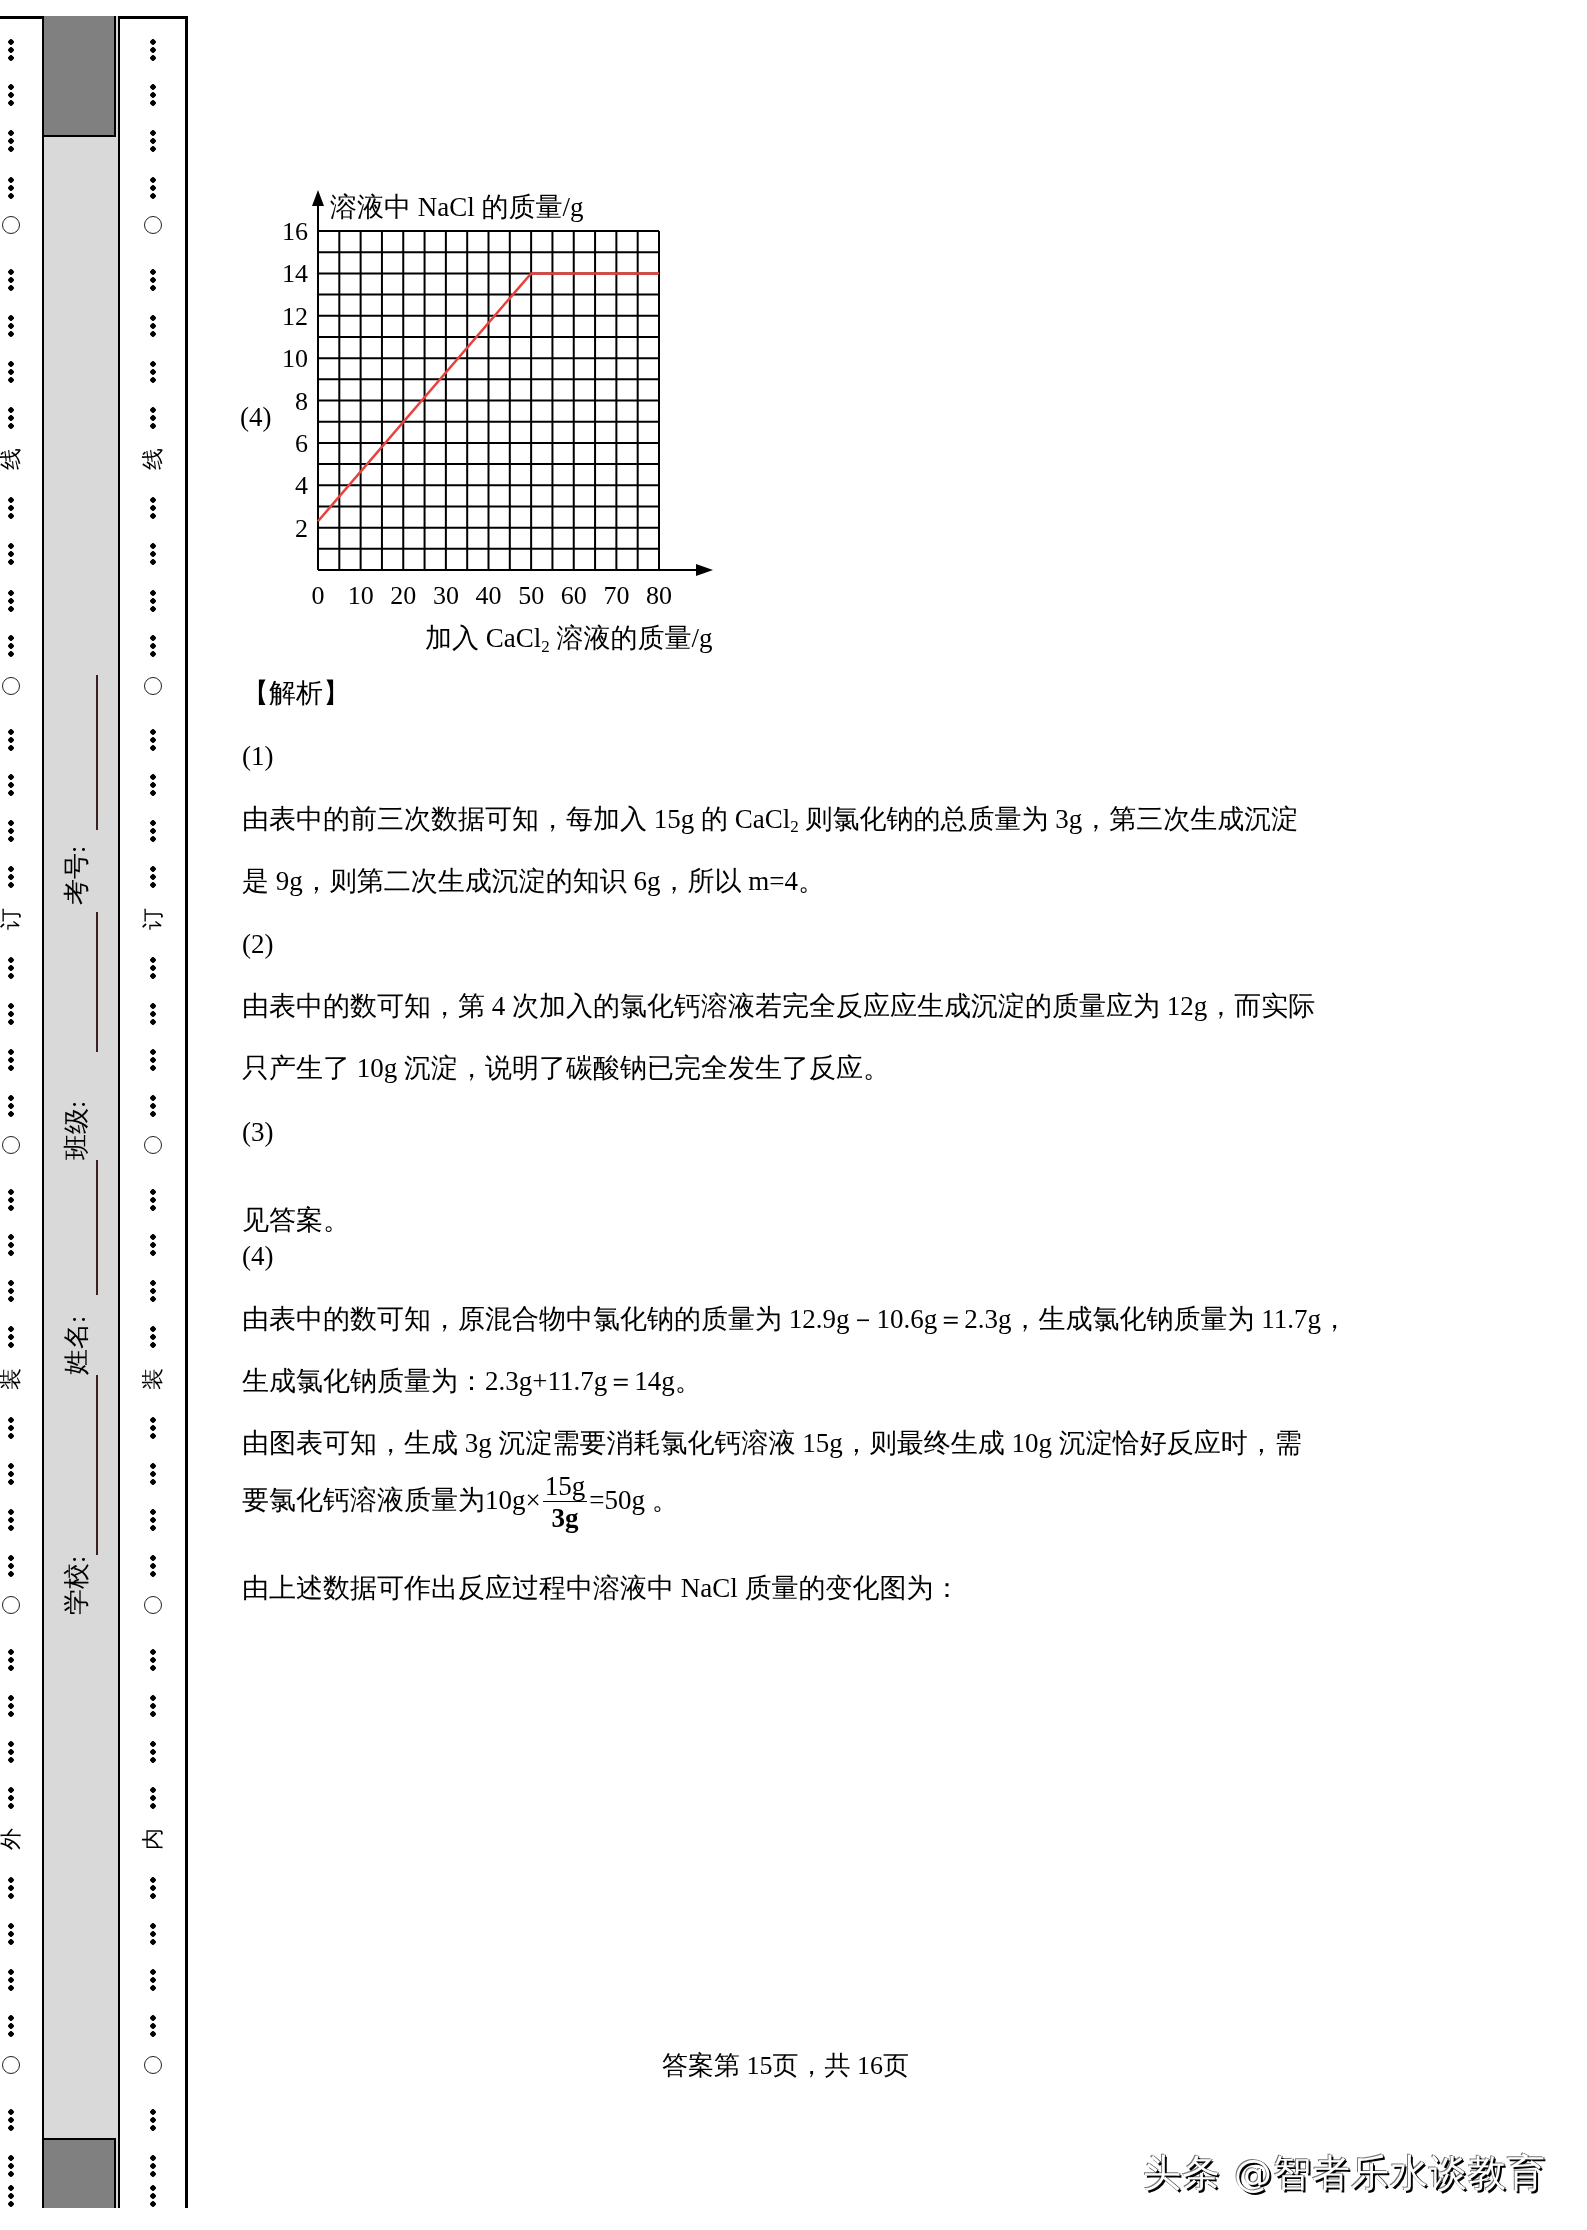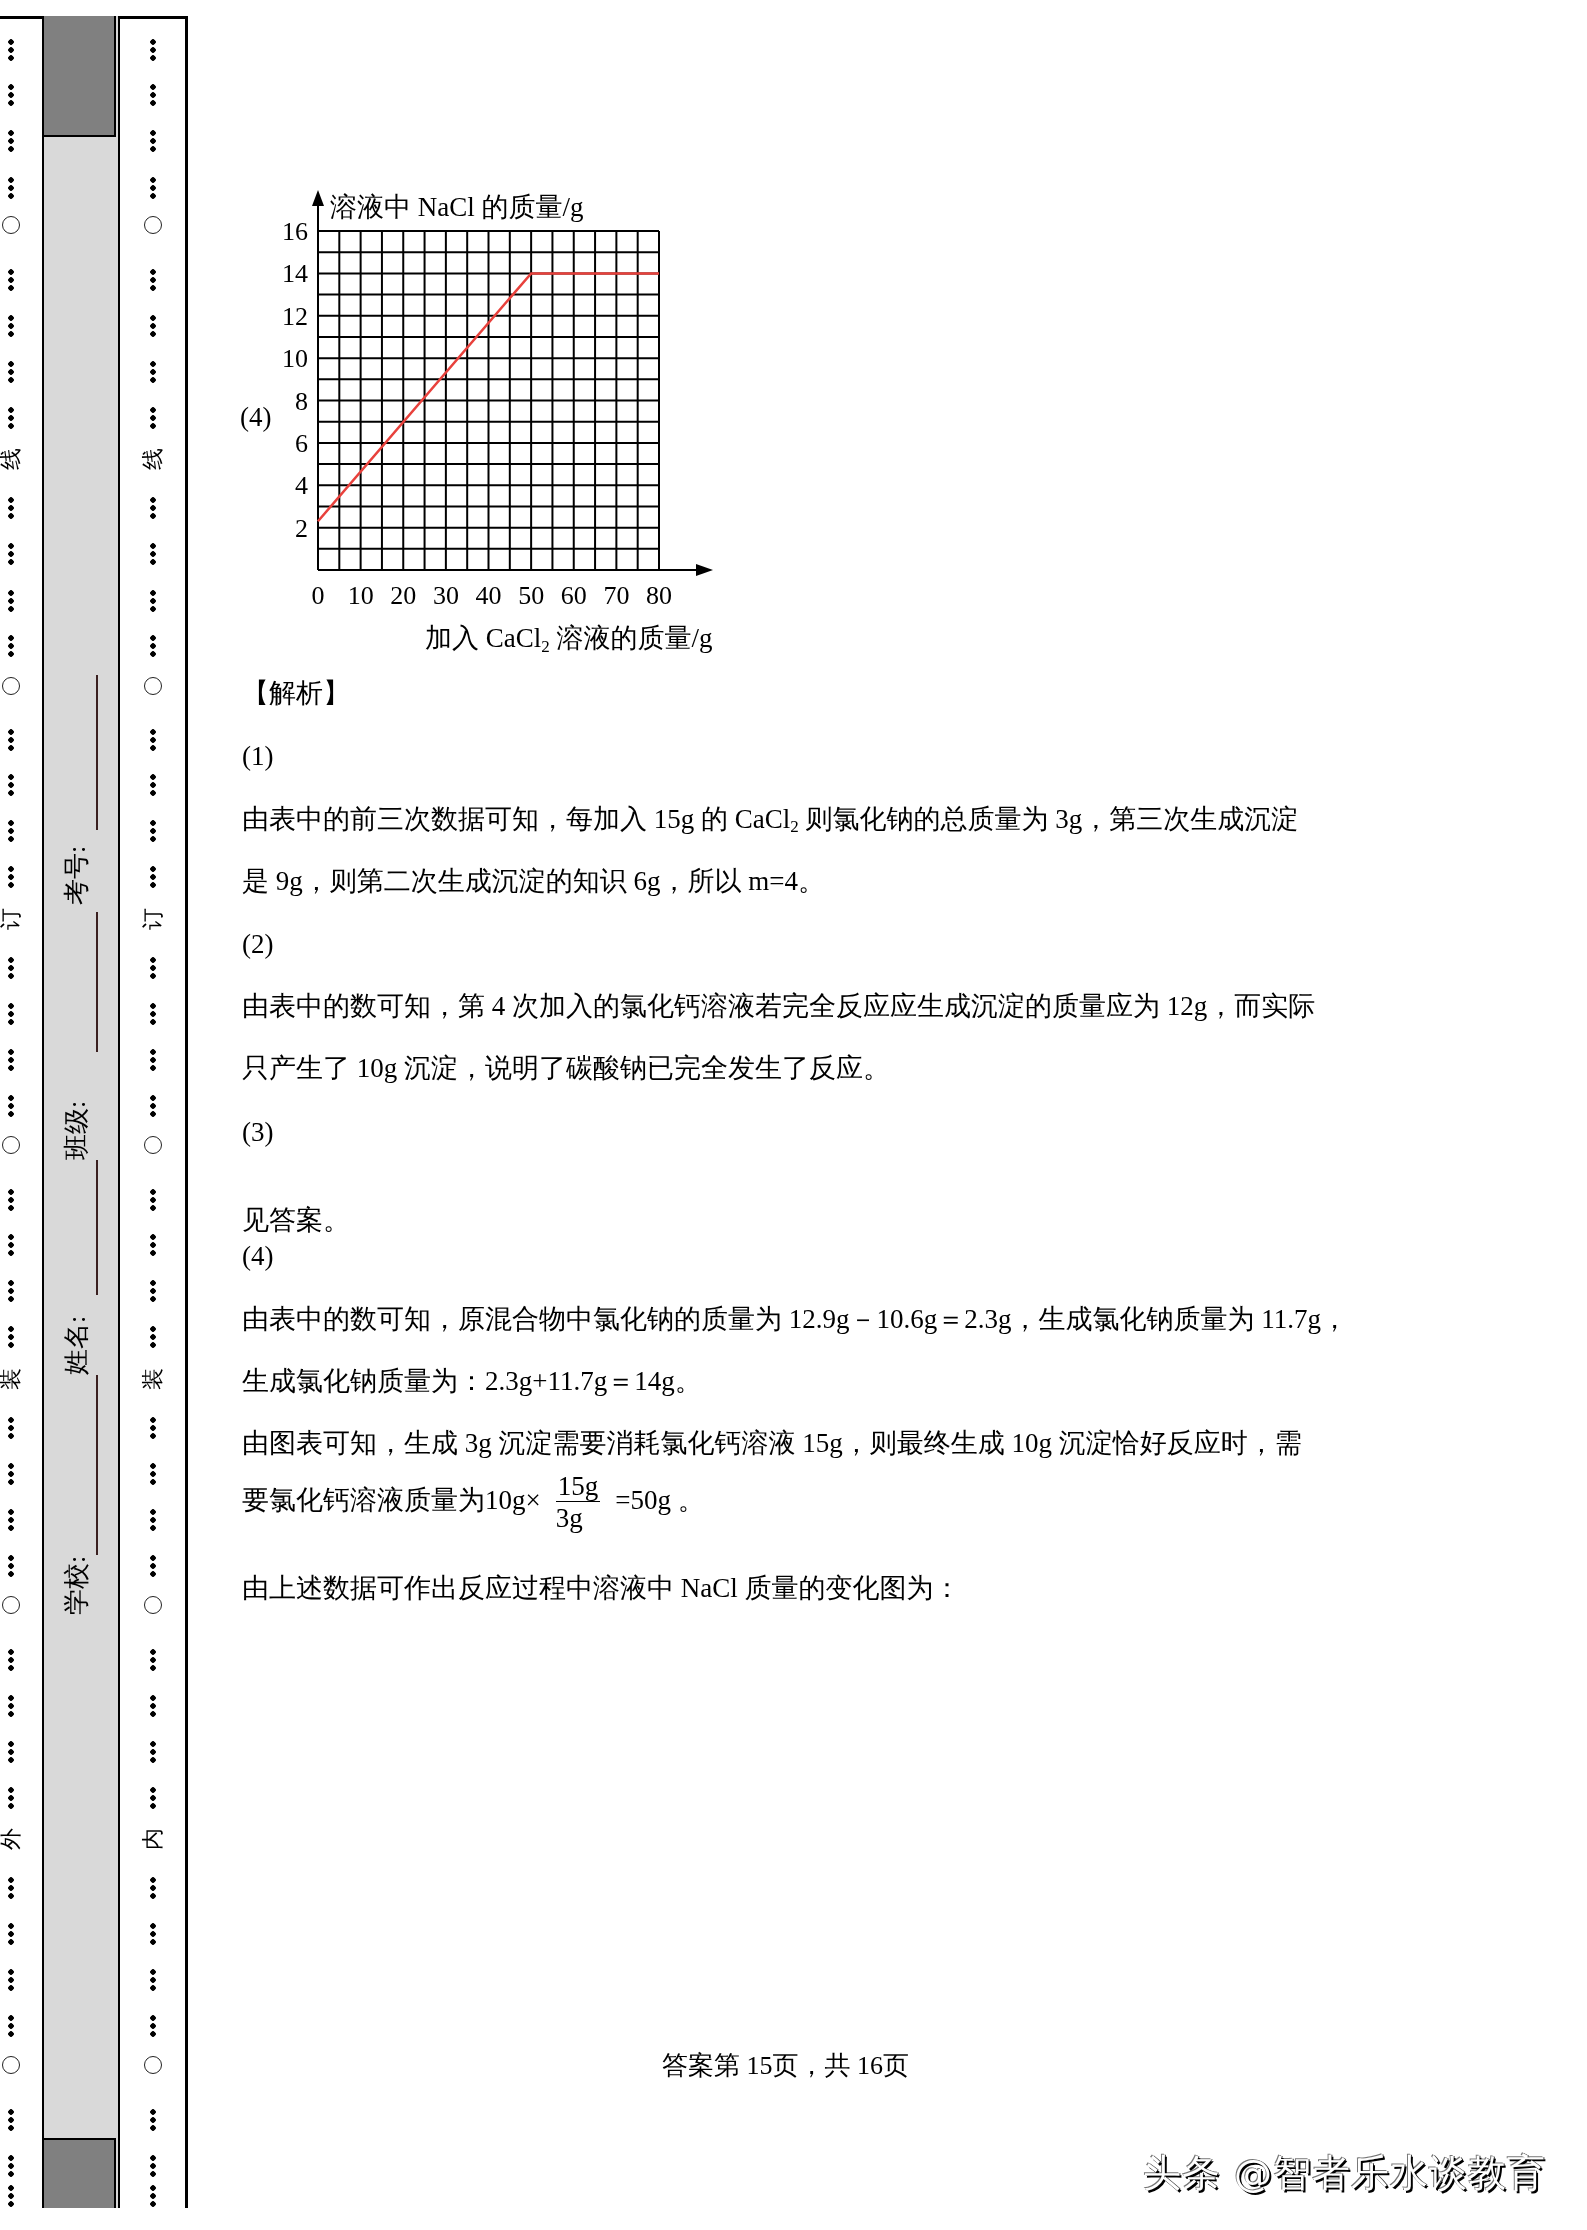--- a/index.html
+++ b/index.html
@@ -25,23 +25,23 @@
   .field-line { position: absolute; left: 96px; width: 1.5px; background: #3a2020; }
 
   
   .chart { position: absolute; left: 230px; top: 170px; width: 520px; height: 500px; }
   .chart svg { position: absolute; left: 0; top: 0; }
   .part-label { position: absolute; font-size: 27px; }
 
   
   .line { position: absolute; left: 242px; font-size: 27px; line-height: 32px; white-space: nowrap; }
   .line sub { font-size: 17px; vertical-align: -4px; line-height: 0; }
-  .frac { display: inline-block; vertical-align: middle; margin: 0 15px; }
+  .frac { display: inline-block; vertical-align: middle; text-align: center; margin: 0 2px; }
   .frac .num { display: block; border-bottom: 1.5px solid #000; padding: 0 2px; line-height: 30px; }
-  .frac .den { display: block; line-height: 32px; }
+  .frac .den { display: block; line-height: 32px; font-weight: bold; }
   .footer { position: absolute; left: 662px; top: 2050px; font-size: 26px; line-height: 32px; white-space: nowrap; }
   .watermark { position: absolute; left: 1143px; top: 2152px; font-family: "DejaVu Sans", sans-serif; font-size: 38px; line-height: 42px; color: #fff; white-space: nowrap;
      text-shadow: 2px 2px 0 #000, -1px -1px 0 #777, 1px 0 0 #333; letter-spacing: 1px; }
 </style>
 </head>
 <body>
 
 <div>
   <div class="strip-outer-border"></div>
   <div class="strip-band"></div>

